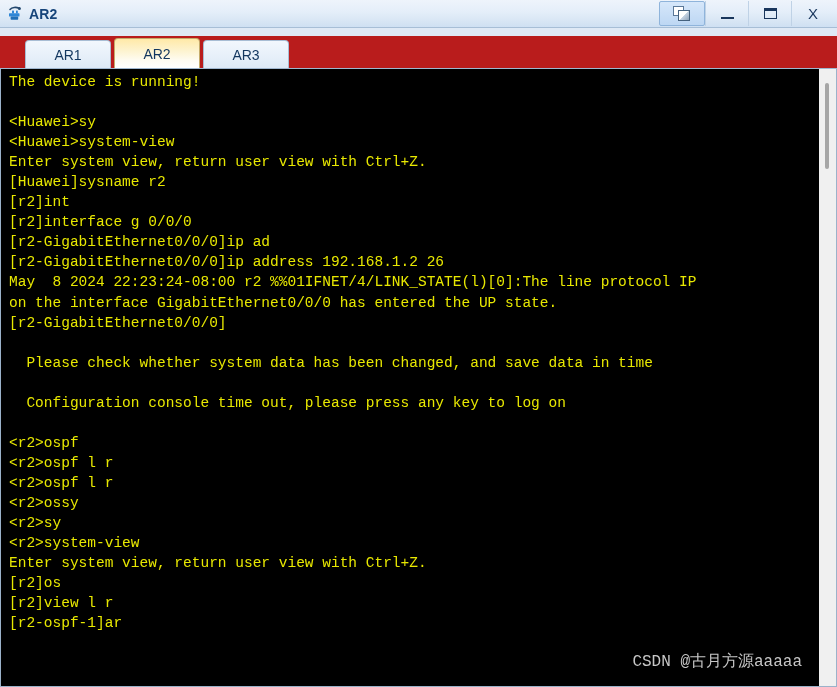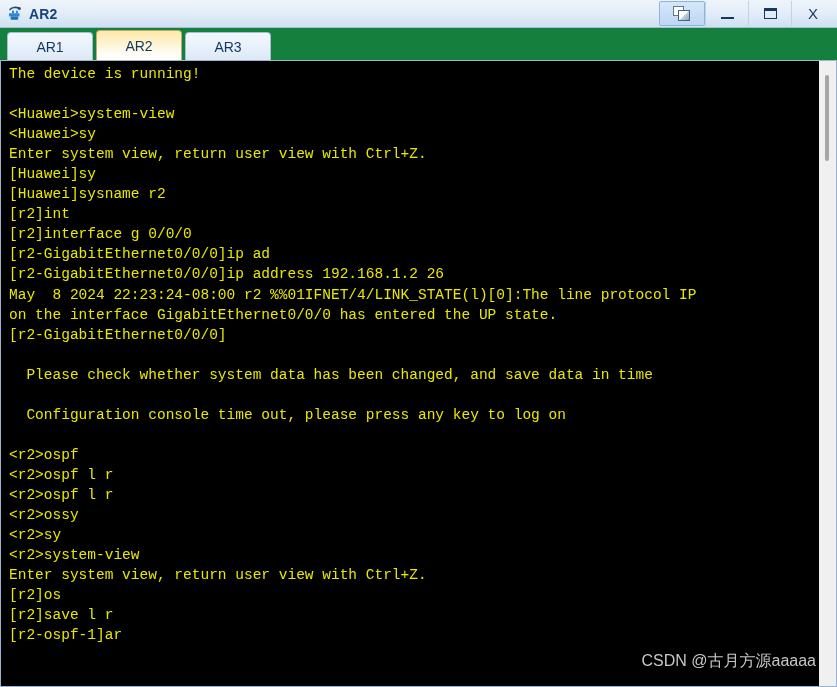--- a/index.html
+++ b/index.html
@@ -116,27 +116,28 @@
     width: 12px; height: 11px;
     border: 1px solid #45627f;
     background: linear-gradient(135deg, #ffffff 0%, #ffffff 48%, #c9d6e4 49%, #8fa4bb 100%);
     box-sizing: border-box;
   }
 
   
   .tabstrip {
     flex: 0 0 33px;
     height: 33px;
-    background: #15803d;
+    background: #b91c1c;
     border-bottom: 1px solid #9fb6cf;
     display: flex;
     align-items: flex-end;
-    padding-left: 7px;
-    box-sizing: border-box;
-    position: relative;
+    padding-left: 25px;
+    box-sizing: border-box;
+    position: relative;
+    margin-top: 8px;
   }
   .tab {
     min-width: 86px;
     height: 28px;
     margin-right: 3px;
     border: 1px solid #a8bdd4;
     border-bottom: none;
     border-radius: 4px 4px 0 0;
     background: linear-gradient(to bottom, #f2f7fd 0%, #e6eff9 60%, #dde9f6 100%);
     color: #12365f;
@@ -197,25 +198,25 @@
     top: 14px;
     width: 4px;
     height: 86px;
     background: #a6a6a6;
     border-radius: 2px;
   }
 
   
   .watermark {
     position: absolute;
-    right: 20px;
+    right: 34px;
     bottom: 14px;
     color: #d8d8d8;
     font-size: 16px;
-    font-family: Liberation Sans, sans-serif;
+    font-family: Liberation Mono, monospace;
     white-space: nowrap;
     opacity: 0.92;
     pointer-events: none;
   }
 </style>
 </head>
 <body>
 
 <div class="app-window">
 
@@ -260,24 +261,23 @@
     </div>
     <div class="tab">
       <span>AR3</span>
     </div>
   </div>
 
   <div class="terminal-frame">
     <div class="terminal" id="terminal">
         <div class="term-line">The device is running!</div>
         <div class="term-line">&nbsp;</div>
+        <div class="term-line">&lt;Huawei&gt;sy</div>
         <div class="term-line">&lt;Huawei&gt;system-view</div>
-        <div class="term-line">&lt;Huawei&gt;sy</div>
         <div class="term-line">Enter system view, return user view with Ctrl+Z.</div>
-        <div class="term-line">[Huawei]sy</div>
         <div class="term-line">[Huawei]sysname r2</div>
         <div class="term-line">[r2]int</div>
         <div class="term-line">[r2]interface g 0/0/0</div>
         <div class="term-line">[r2-GigabitEthernet0/0/0]ip ad</div>
         <div class="term-line">[r2-GigabitEthernet0/0/0]ip address 192.168.1.2 26</div>
         <div class="term-line">May  8 2024 22:23:24-08:00 r2 %%01IFNET/4/LINK_STATE(l)[0]:The line protocol IP</div>
         <div class="term-line">on the interface GigabitEthernet0/0/0 has entered the UP state.</div>
         <div class="term-line">[r2-GigabitEthernet0/0/0]</div>
         <div class="term-line">&nbsp;</div>
         <div class="term-line">  Please check whether system data has been changed, and save data in time</div>
@@ -285,21 +285,21 @@
         <div class="term-line">  Configuration console time out, please press any key to log on</div>
         <div class="term-line">&nbsp;</div>
         <div class="term-line">&lt;r2&gt;ospf</div>
         <div class="term-line">&lt;r2&gt;ospf l r</div>
         <div class="term-line">&lt;r2&gt;ospf l r</div>
         <div class="term-line">&lt;r2&gt;ossy</div>
         <div class="term-line">&lt;r2&gt;sy</div>
         <div class="term-line">&lt;r2&gt;system-view</div>
         <div class="term-line">Enter system view, return user view with Ctrl+Z.</div>
         <div class="term-line">[r2]os</div>
-        <div class="term-line">[r2]save l r</div>
+        <div class="term-line">[r2]view l r</div>
         <div class="term-line">[r2-ospf-1]ar</div>
       </div>
 
     <div class="vscroll">
       <div class="vscroll-thumb"></div>
     </div>
 
     <div class="watermark">CSDN @古月方源aaaaa</div>
   </div>
 

